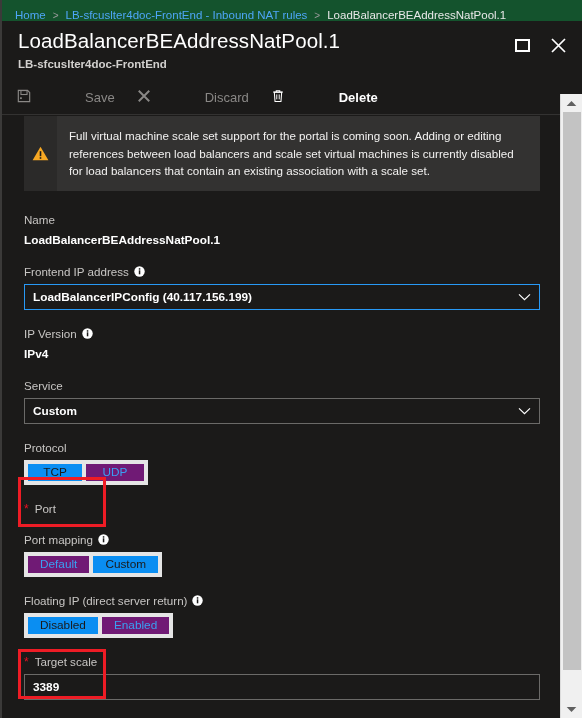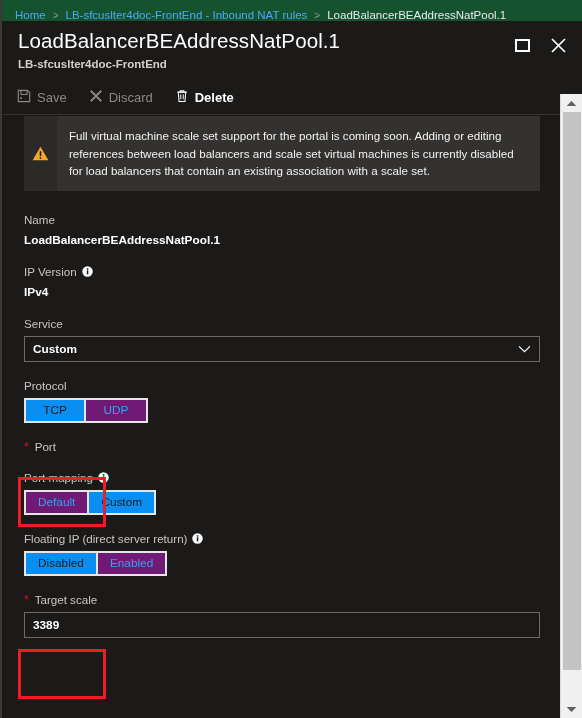--- a/index.html
+++ b/index.html
@@ -101,21 +101,21 @@
     display: flex;
     align-items: center;
     gap: 6px;
     margin-right: 22px;
     font-size: 13px;
     cursor: pointer;
     user-select: none;
   }
   .cmd.disabled { color: #8a8886; cursor: default; }
   .cmd.enabled  { color: #ffffff; }
-  .cmd .lbl { line-height: 14px; }
+  .cmd .lbl { line-height: 14px; margin-left: 48px; }
   .cmd.enabled .lbl { font-weight: bold; }
 
   
   .content {
     position: absolute;
     top: 94px;
     left: 0;
     right: 24px;
     bottom: 0;
     padding: 22px 18px 0 22px;
@@ -213,21 +213,21 @@
     display: inline-flex;
     height: 25px;
   }
   .tgl-opt {
     min-width: 62px;
     padding: 0 12px;
     display: flex;
     align-items: center;
     justify-content: center;
     font-size: 11.8px;
-    border: 2px solid #e5e5e5;
+    border: 4px solid #e5e5e5;
     box-sizing: border-box;
     cursor: pointer;
     user-select: none;
   }
   .tgl-opt + .tgl-opt { border-left: none; }
   .tgl-opt.off {
     background: #701a75;
     color: #3aa0f3;
   }
   .tgl-opt.on {
@@ -359,20 +359,40 @@
       <div class="warn-text">Full virtual machine scale set support for the portal is coming soon. Adding or editing references between load balancers and scale set virtual machines is currently disabled for load balancers that contain an existing association with a scale set.</div>
     </div>
 
     <div class="field">
       <div class="flabel">
         <span>Name</span>
       </div>
       <div class="fvalue">LoadBalancerBEAddressNatPool.1</div>
     </div>
 
+    <div class="field">
+      <div class="flabel">
+        <span>Frontend IP address</span>
+        <span class="info-icon">
+          <svg width="11" height="11" viewBox="0 0 11 11" aria-hidden="true">
+            <circle cx="5.5" cy="5.5" r="5.2" fill="#ffffff"></circle>
+            <rect x="4.8" y="4.3" width="1.5" height="4" fill="#1b1a19"></rect>
+            <rect x="4.8" y="2.2" width="1.5" height="1.5" fill="#1b1a19"></rect>
+          </svg>
+        </span>
+      </div>
+      <div class="select focused">
+        <span>LoadBalancerIPConfig (40.117.156.199)</span>
+        <span class="chev">
+          <svg width="13" height="8" viewBox="0 0 13 8" aria-hidden="true">
+            <path d="M1 1.4 L6.5 6.6 L12 1.4" fill="none" stroke="#ffffff" stroke-width="1.2"></path>
+          </svg>
+        </span>
+      </div>
+    </div>
 
     <div class="field">
       <div class="flabel">
         <span>IP Version</span>
         <span class="info-icon">
           <svg width="11" height="11" viewBox="0 0 11 11" aria-hidden="true">
             <circle cx="5.5" cy="5.5" r="5.2" fill="#ffffff"></circle>
             <rect x="4.8" y="4.3" width="1.5" height="4" fill="#1b1a19"></rect>
             <rect x="4.8" y="2.2" width="1.5" height="1.5" fill="#1b1a19"></rect>
           </svg>

